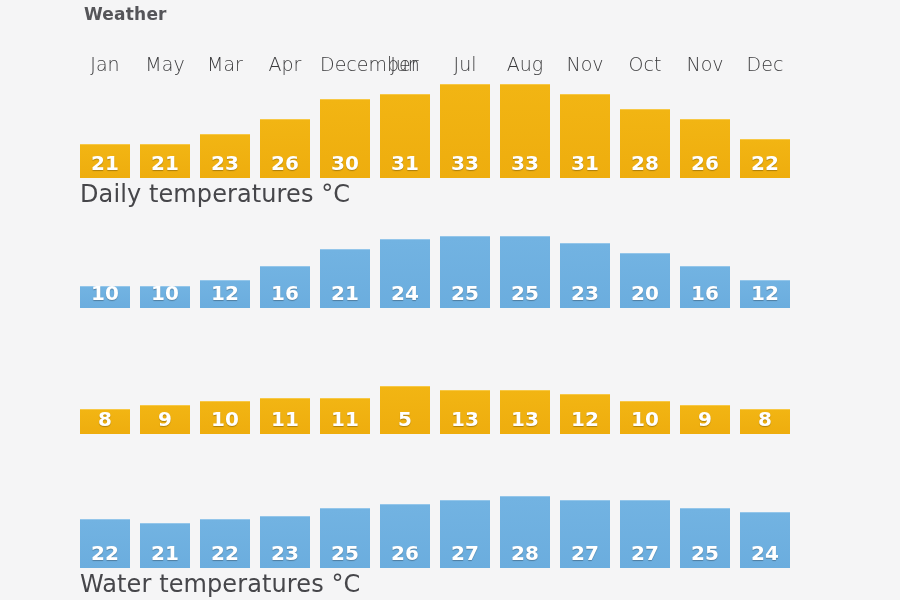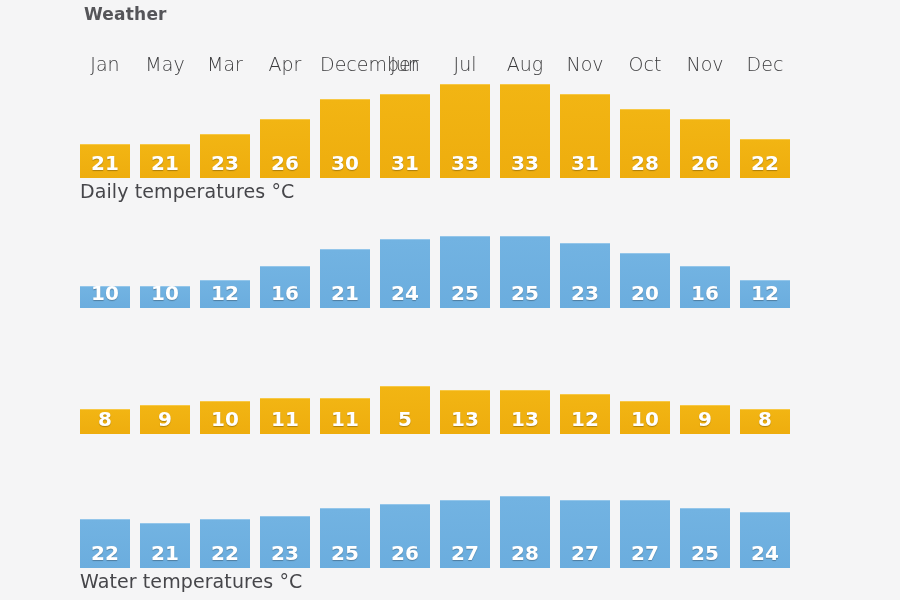--- a/index.html
+++ b/index.html
@@ -90,21 +90,21 @@
     font-size: 20px;
     font-weight: bold;
     color: #ffffff;
     text-shadow: 0 1px 1px rgba(0,0,0,0.28);
     padding-bottom: 5px;
     line-height: 20px;
     font-family: "DejaVu Sans", sans-serif;
   }
   .seclabel {
     margin-top: 2px;
-    font-size: 19px;
+    font-size: 24px;
     color: #46464a;
     font-weight: 500;
     letter-spacing: 0.1px;
     font-family: "DejaVu Sans", sans-serif;
   }
   
   #sec-daily   { top: 84px;  }
   #sec-daily   .bars { height: 94px; }
   #sec-night   { top: 236px; }
   #sec-night   .bars { height: 72px; }

